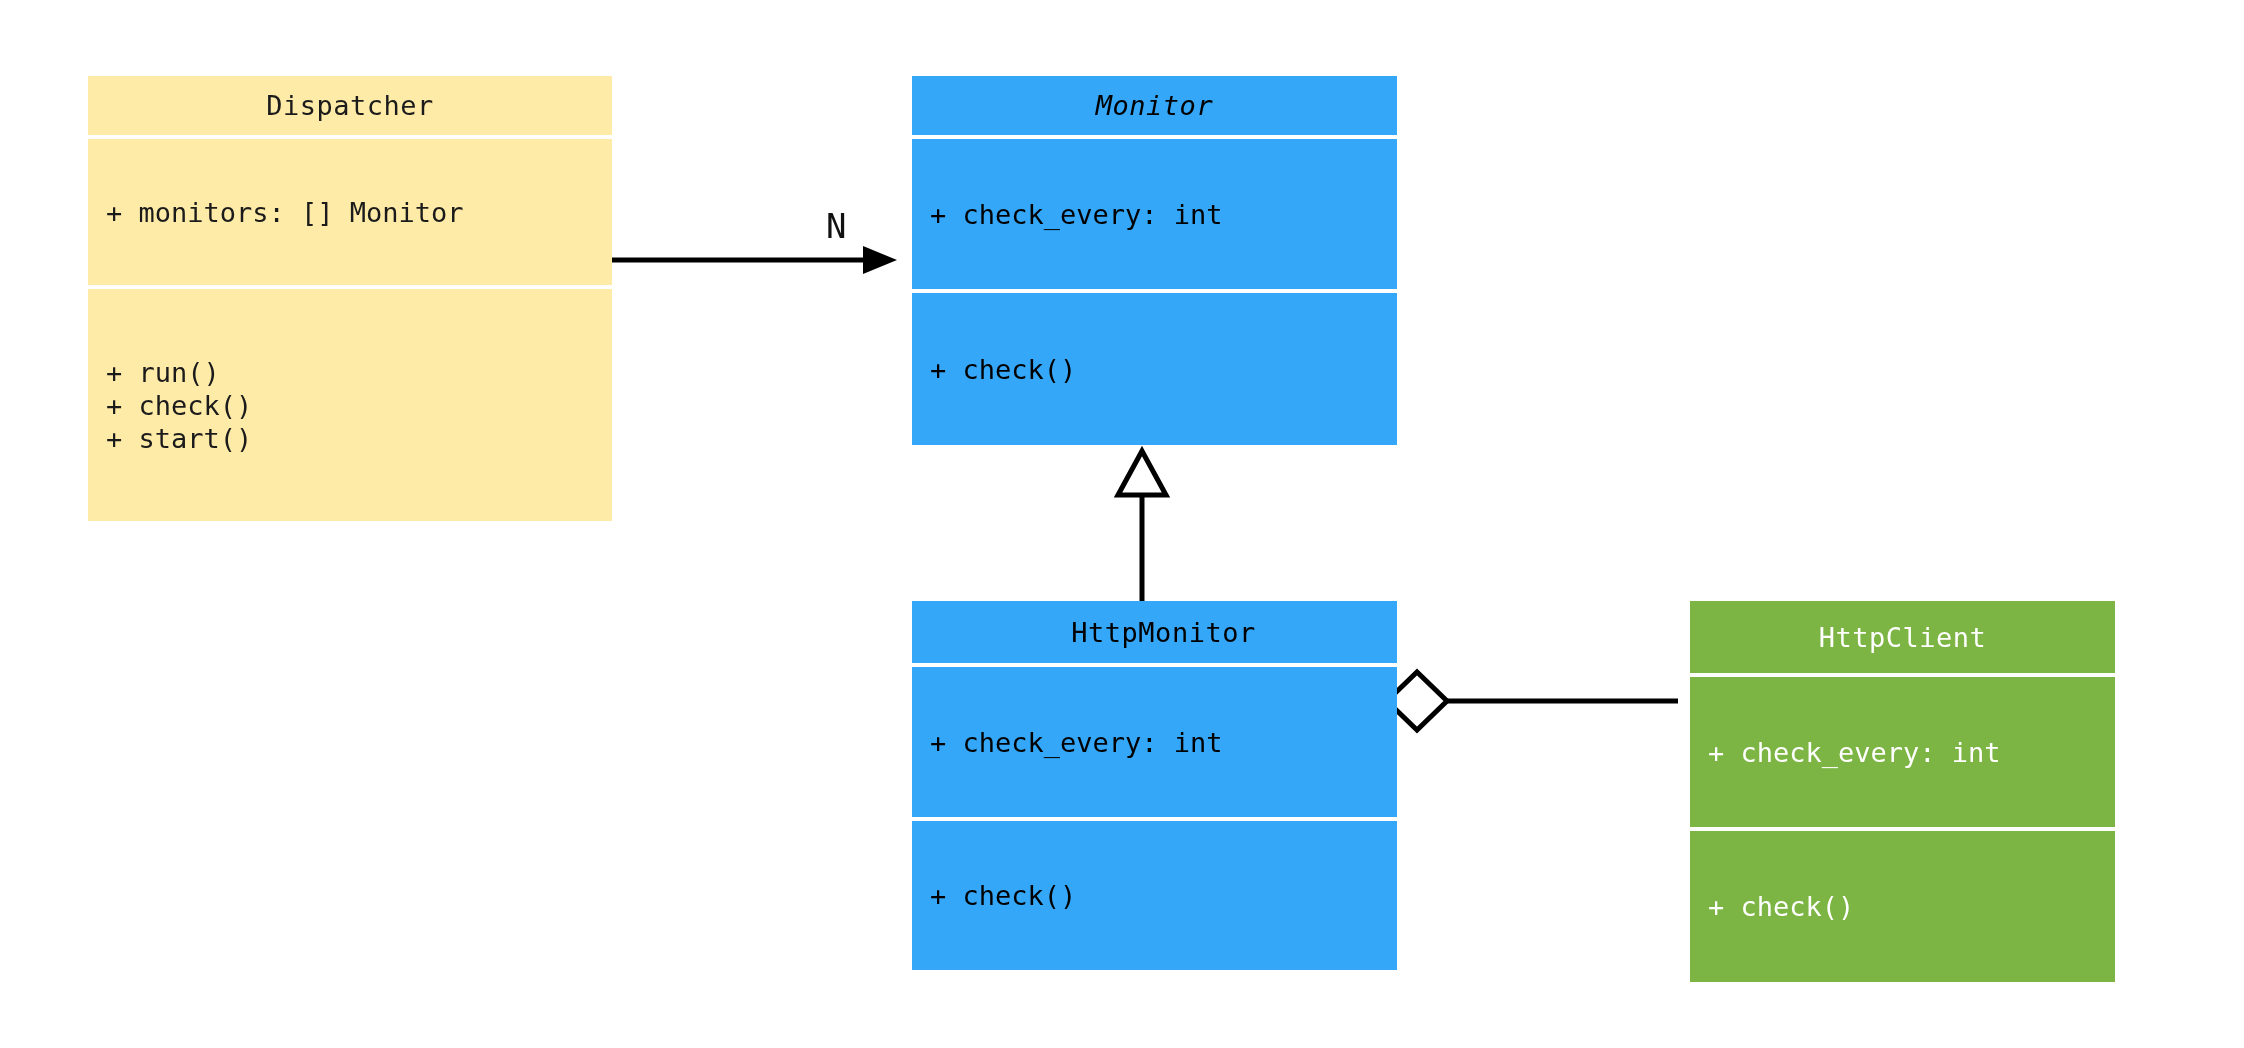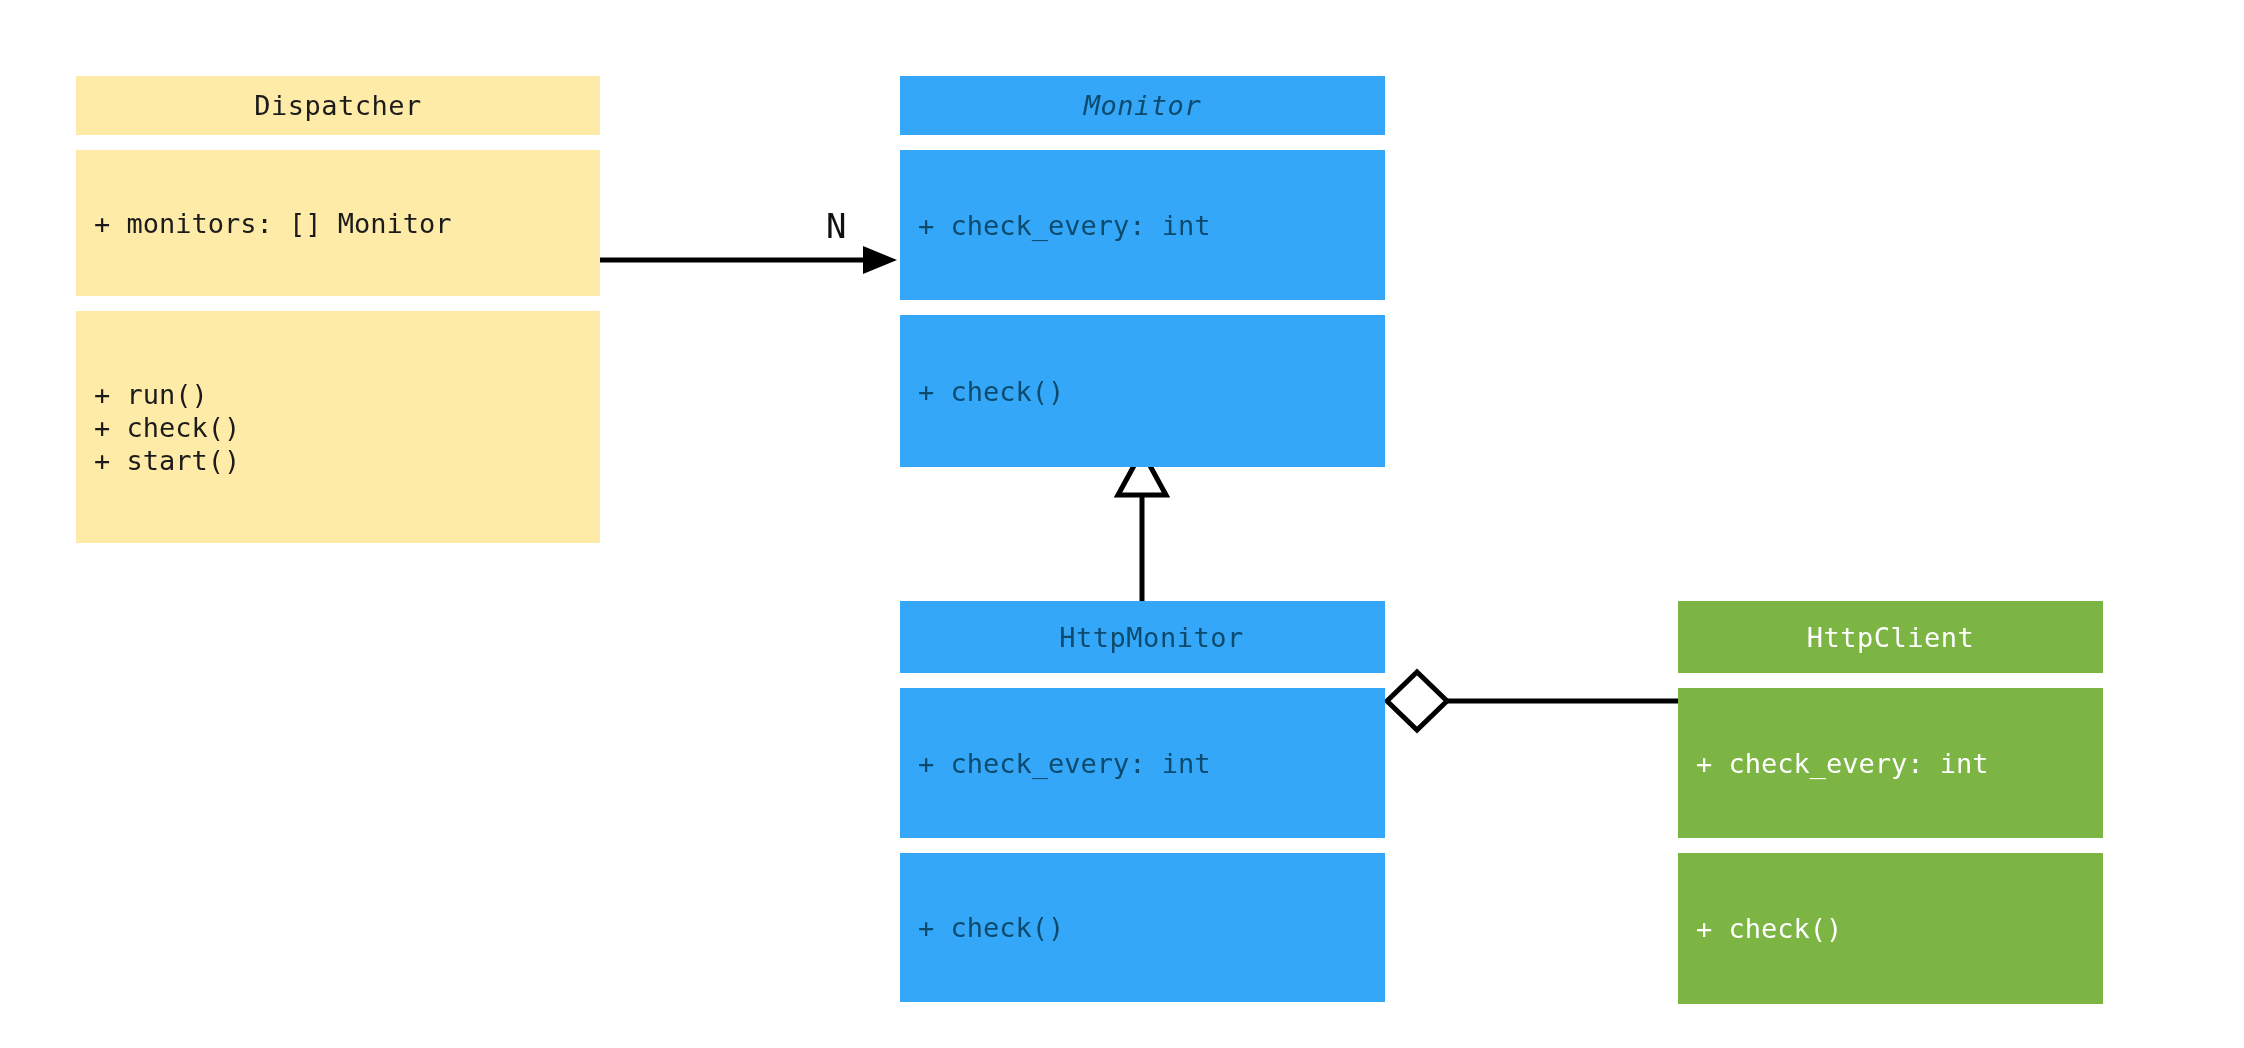--- a/index.html
+++ b/index.html
@@ -19,59 +19,60 @@
     position: absolute;
     left: 0; top: 0;
     width: 2244px;
     height: 1048px;
     pointer-events: none;
   }
   .uml-class {
     position: absolute;
     display: flex;
     flex-direction: column;
-    gap: 15px;
+    gap: 4px;
+    margin-left: 12px;
   }
   .sec {
     box-sizing: border-box;
     display: flex;
     flex-direction: column;
     justify-content: center;
   }
   .sec.title {
     align-items: center;
     font-size: 27px;
     letter-spacing: 0.5px;
   }
   .sec.members {
     padding-left: 18px;
     font-size: 27px;
     line-height: 33px;
   }
   .member-line { white-space: pre; }
 
   .c-yellow .sec { background: #FFEBA8; color: #1b1b1b; }
-  .c-blue   .sec { background: #34A7F8; color: #0c4a6e; }
+  .c-blue   .sec { background: #34A7F8; color: #000000; }
   .c-green  .sec { background: #7CB544; color: #ffffff; }
 
   .abstract .title .title-text { font-style: italic; }
 
   
   .box-dispatcher { left: 76px;  top: 76px;  width: 524px; }
   .box-dispatcher .title   { height: 59px; }
   .box-dispatcher .attrs   { height: 146px; }
   .box-dispatcher .methods { height: 232px; }
 
   .box-monitor { left: 900px; top: 76px; width: 485px; }
   .box-monitor .title   { height: 59px; }
   .box-monitor .attrs   { height: 150px; }
   .box-monitor .methods { height: 152px; }
 
   .box-httpmonitor { left: 900px; top: 601px; width: 485px; }
-  .box-httpmonitor .title   { height: 72px; padding-left: 18px; }
+  .box-httpmonitor .title   { height: 62px; padding-left: 18px; }
   .box-httpmonitor .attrs   { height: 150px; }
   .box-httpmonitor .methods { height: 149px; }
 
   .box-httpclient { left: 1678px; top: 601px; width: 425px; }
   .box-httpclient .title   { height: 72px; }
   .box-httpclient .attrs   { height: 150px; }
   .box-httpclient .methods { height: 151px; }
 
   .edge-label {
     position: absolute;

